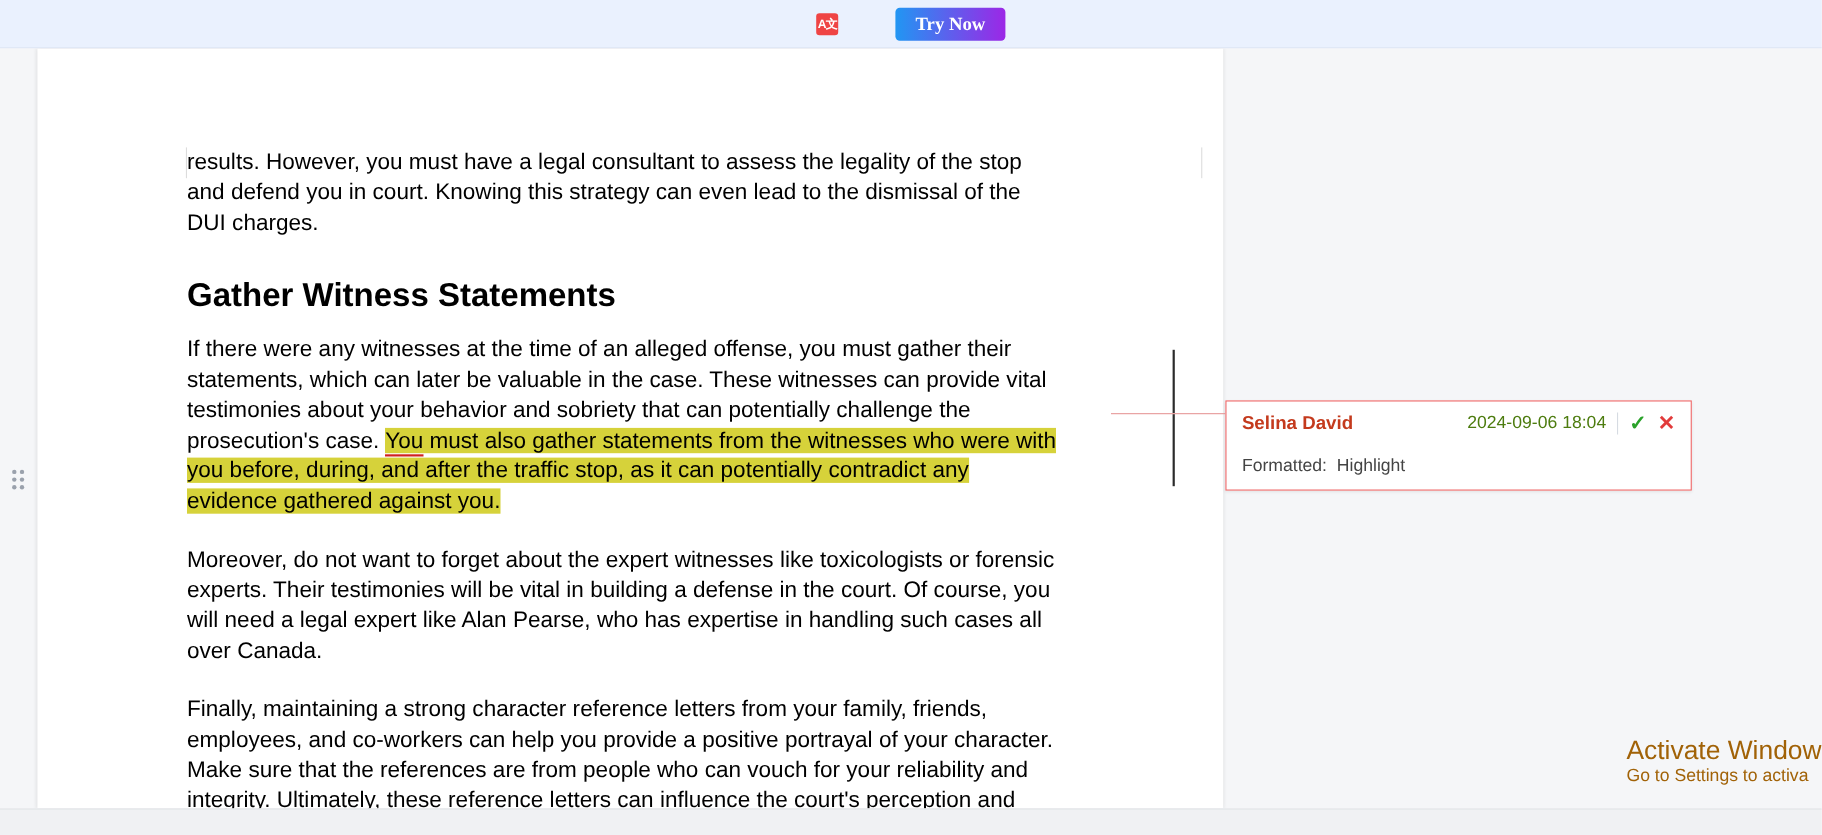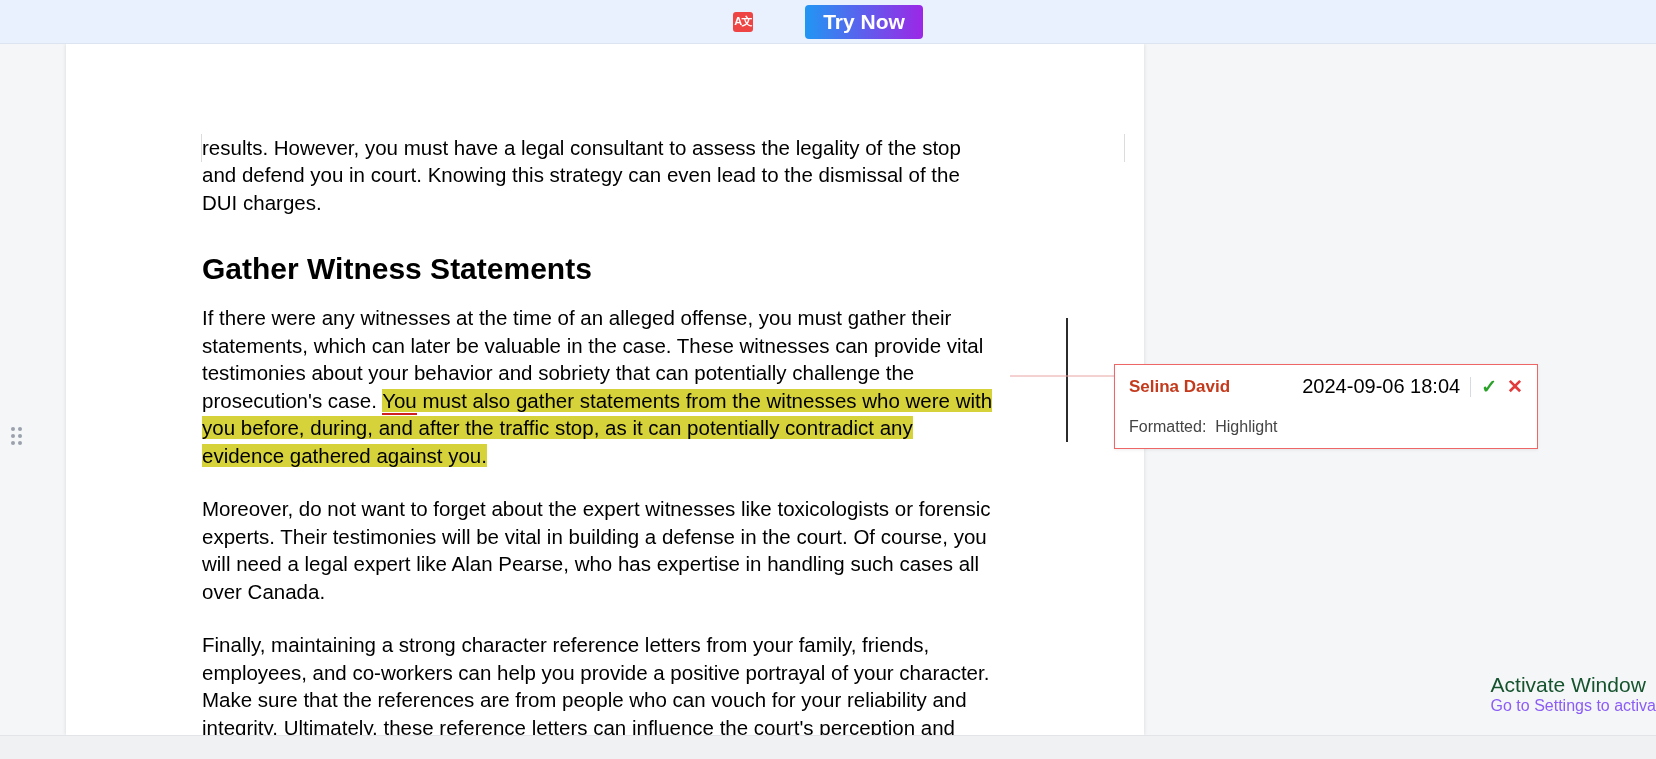--- a/index.html
+++ b/index.html
@@ -39,44 +39,44 @@
     letter-spacing: -0.5px;
     margin-right: 4px;
   }
   .banner .msg { display: flex; align-items: center; gap: 8px; }
   .banner .try-btn {
     background: linear-gradient(90deg,#2196f3,#9c27e6);
     color: #fff;
     border: none;
     padding: 5px 18px;
     border-radius: 4px;
-    font-size: 21px;
+    font-size: 17px;
     font-weight: 600;
     cursor: pointer;
     margin-left: 30px;
+    font-family: Liberation Serif, serif;
   }
   
   .workspace {
     position: absolute;
     top: 44px; bottom: 24px; left: 0; right: 0;
     background: #f5f6f8;
     overflow: hidden;
   }
   .page {
     position: absolute;
     left: 34px;
     top: 0;
     width: 1078px;
     height: 100%;
     background: #fff;
     box-shadow: 0 0 4px rgba(0,0,0,0.12);
     padding: 90px 150px 40px 136px;
     font-family: Arial, Helvetica, sans-serif;
     color: #000;
-    margin-left: 32px;
   }
   
   .guide {
     position: absolute;
     width: 1px; height: 28px;
     background: #dcdcdc;
   }
   .guide.left  { left: 135px;  top: 90px; }
   .guide.right { left: 1058px; top: 90px; }
   .page p {
@@ -133,22 +133,22 @@
     align-items: center;
     gap: 10px;
   }
   .comment-card .author {
     color: #c43a1d;
     font-weight: 600;
     font-size: 17px;
     flex: 0 0 auto;
   }
   .comment-card .date {
-    color: #000000;
-    font-size: 20px;
+    color: #4d7c0f;
+    font-size: 16px;
     margin-left: auto;
   }
   .comment-card .sep {
     width: 1px; height: 20px; background: #d6dbe2;
   }
   .comment-card .accept {
     color: #2aa22a;
     font-size: 19px;
     font-weight: bold;
     cursor: pointer;
@@ -192,22 +192,22 @@
   
   .win-activate {
     position: absolute;
     right: 0;
     bottom: 20px;
     text-align: left;
     color: #8a8f95;
     pointer-events: none;
     font-family: "Segoe UI", sans-serif;
   }
-  .win-activate .l1 { font-size: 21px; color: #14532d; }
-  .win-activate .l2 { font-size: 16px; color: #8b5cf6; }
+  .win-activate .l1 { font-size: 24px; color: #a16207; }
+  .win-activate .l2 { font-size: 16px; color: #a16207; }
   
   .hscroll {
     position: absolute;
     left: 0; right: 0; bottom: 0;
     height: 24px;
     background: #f0f1f3;
     border-top: 1px solid #e2e4e8;
   }
 </style>
 </head>

